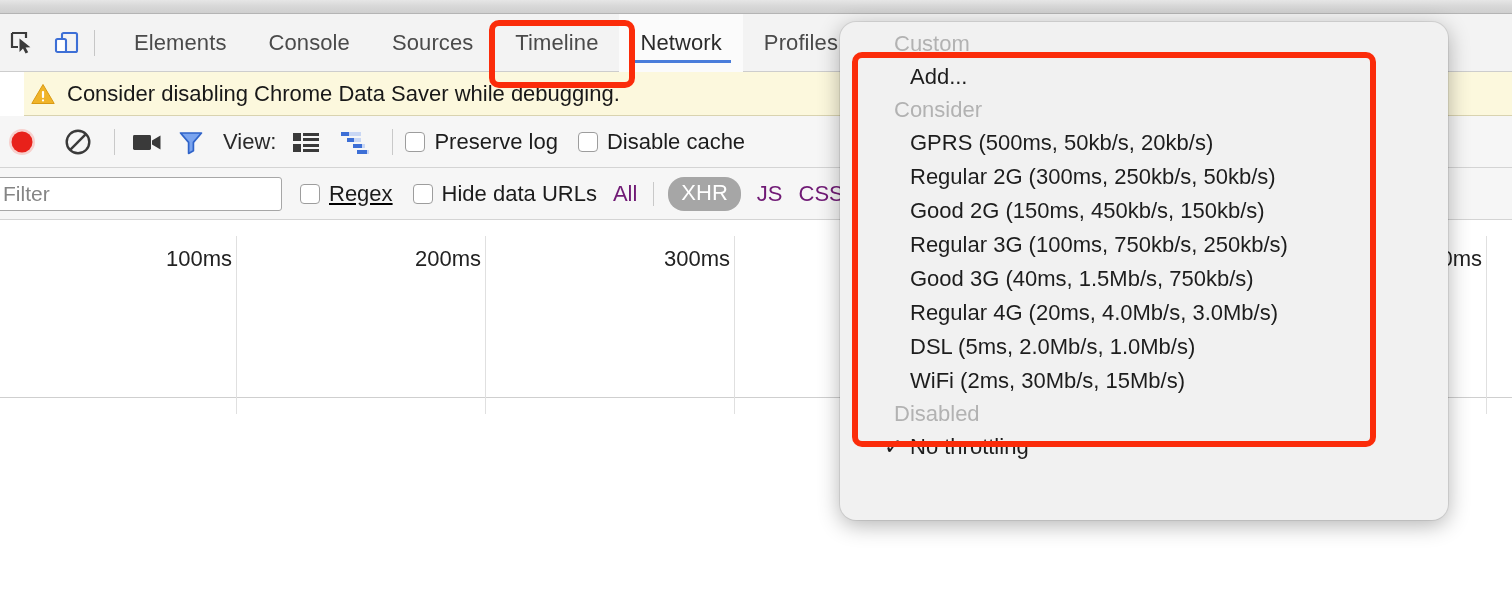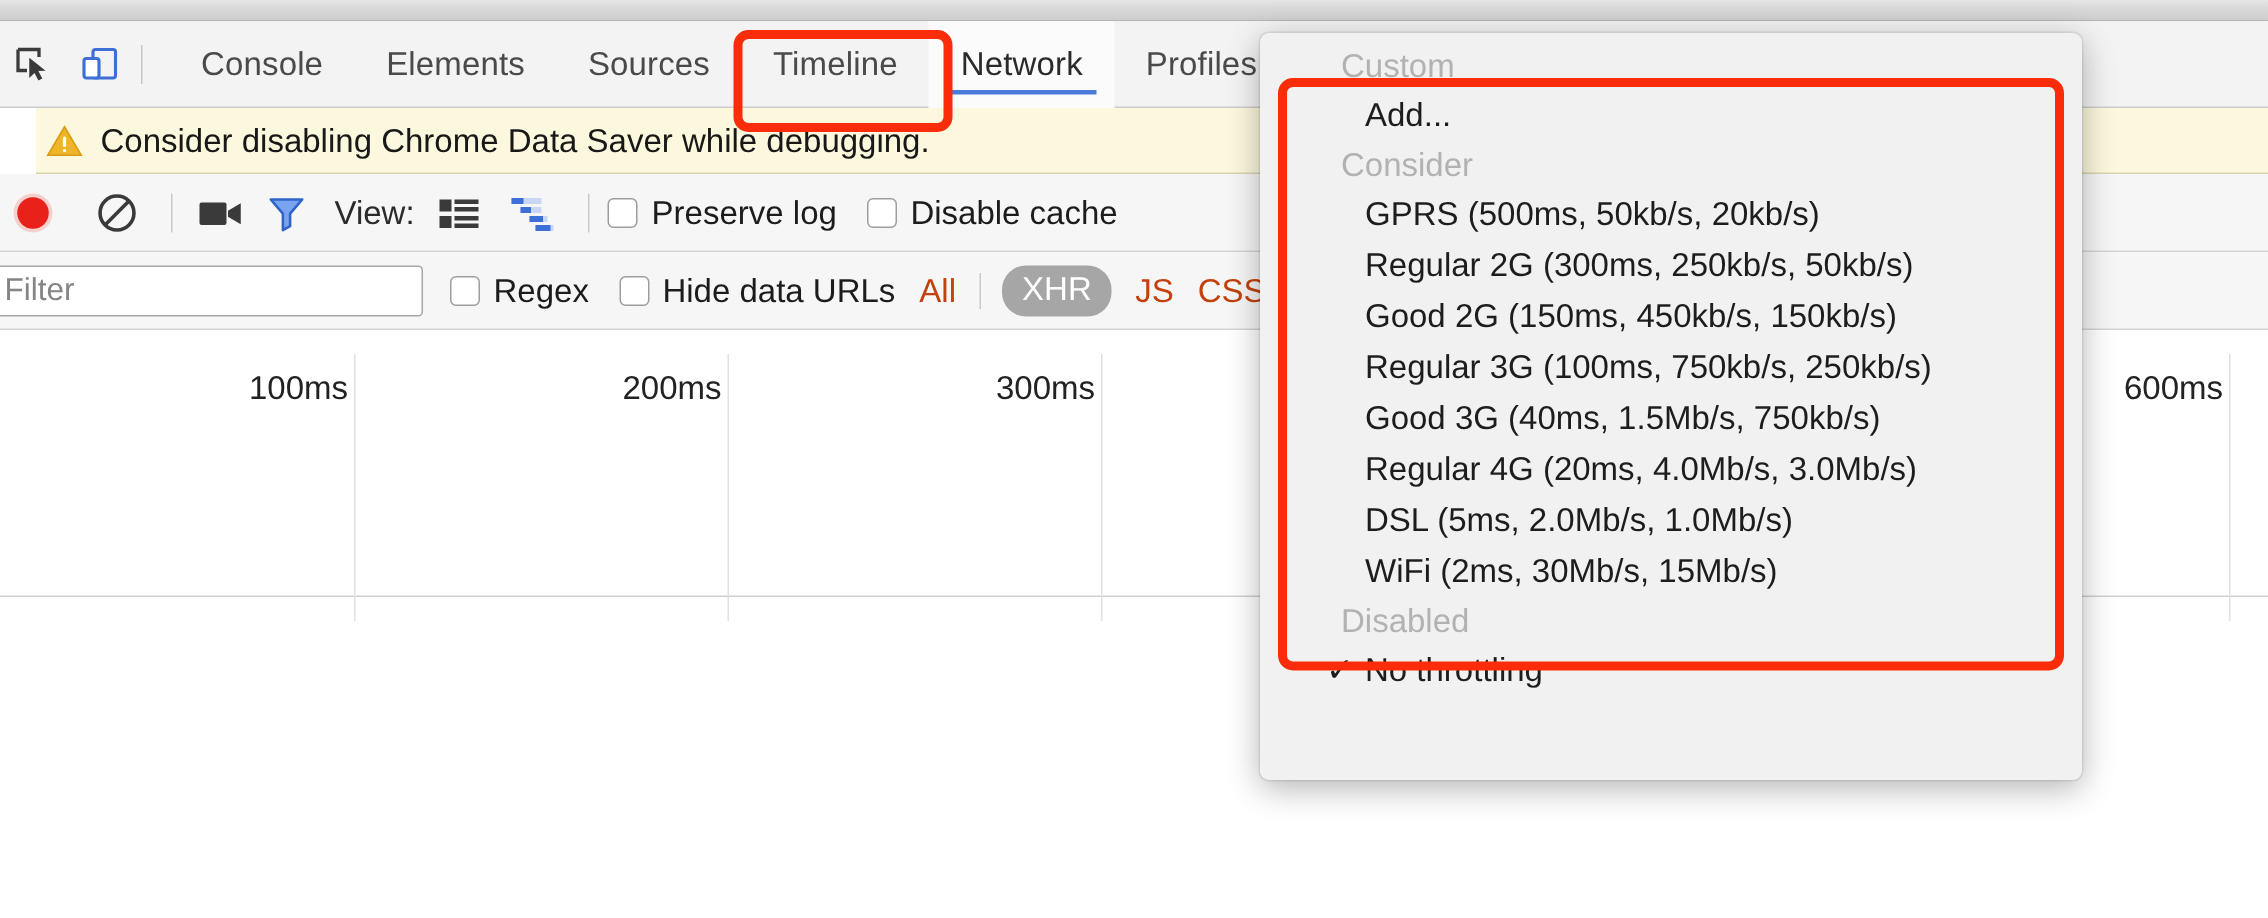--- a/index.html
+++ b/index.html
@@ -118,21 +118,21 @@
     border: 1px solid #a7a7a7; border-radius: 3px;
     background: #fff; box-sizing: border-box;
     margin-left: -6px;
     font-size: 21px; color: #858585;
     padding: 0 8px;
     font-family: "Liberation Sans", sans-serif;
     outline: none; flex: 0 0 auto;
   }
   .filterinput::placeholder { color: #858585; }
   .ftype {
-    font-size: 22px; color: #c2410c; margin-left: 16px;
+    font-size: 22px; color: #701a75; margin-left: 16px;
     white-space: nowrap; flex: 0 0 auto;
   }
   .ftype.pill {
     background: #a6a6a6; color: #ffffff;
     border-radius: 16px; padding: 3px 13px 5px 13px;
     margin-left: 14px;
   }
   .fsep { width: 1px; height: 24px; background: #c9c9c9; margin-left: 16px; flex: 0 0 auto; }
 
   
@@ -150,23 +150,23 @@
   }
   .rlabel {
     position: absolute; right: 4px; top: 10px;
     font-size: 22px; color: #222;
     white-space: nowrap;
   }
 
   
   .menu {
     position: absolute; left: 840px; top: 22px;
-    width: 548px; height: 498px;
+    width: 608px; height: 498px;
     background: #f1f1f1;
-    border-radius: 6px;
+    border-radius: 16px;
     box-shadow: 0 5px 22px rgba(0,0,0,0.30), 0 0 0 1px rgba(0,0,0,0.08);
     box-sizing: border-box;
     overflow: hidden;
     padding-top: 6px;
   }
   .mgroup {
     font-size: 22px; color: #b2b2b2;
     padding: 3px 0 3px 54px;
     white-space: nowrap;
   }
@@ -215,24 +215,24 @@
       <svg width="28" height="28" viewBox="0 0 28 28">
         <rect x="10" y="4" width="15" height="19" rx="1.6" fill="none" stroke="#3d6fd6" stroke-width="2.1"></rect>
         <rect x="4" y="10" width="10" height="13" rx="1.6" fill="#ffffff" stroke="#3d6fd6" stroke-width="2.1"></rect>
       </svg>
     </div>
 
     <div class="tb-sep"></div>
 
     <div class="tabs">
       <div class="tab">
+        <span>Elements</span>
+      </div>
+      <div class="tab">
         <span>Console</span>
-      </div>
-      <div class="tab">
-        <span>Elements</span>
       </div>
       <div class="tab">
         <span>Sources</span>
       </div>
       <div class="tab">
         <span>Timeline</span>
       </div>
       <div class="tab active">
         <span>Network</span>
       </div>
@@ -317,21 +317,21 @@
 
     <label class="cbwrap" style="margin-left:20px;">
       <span class="cbox"></span>
       <span class="cbtext">Disable cache</span>
     </label>
   </div>
 
   <div class="filterbar">
     <input class="filterinput" type="text" placeholder="Filter" style="">
 
-    <label class="cbwrap" style="margin-left:18px;">
+    <label class="cbwrap" style="margin-left:18px;text-decoration:underline;">
       <span class="cbox"></span>
       <span class="cbtext">Regex</span>
     </label>
 
     <label class="cbwrap" style="margin-left:20px;">
       <span class="cbox"></span>
       <span class="cbtext">Hide data URLs</span>
     </label>
 
     <span class="ftype">All</span>

